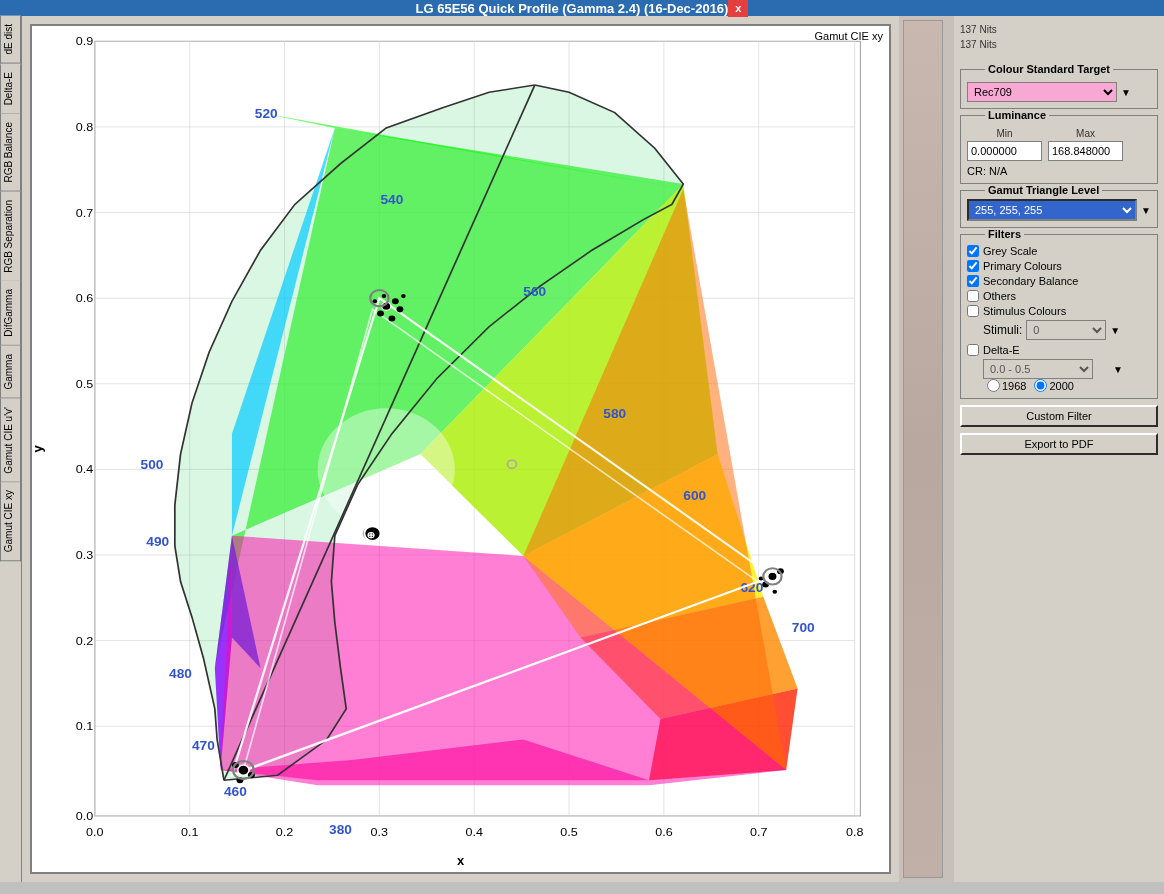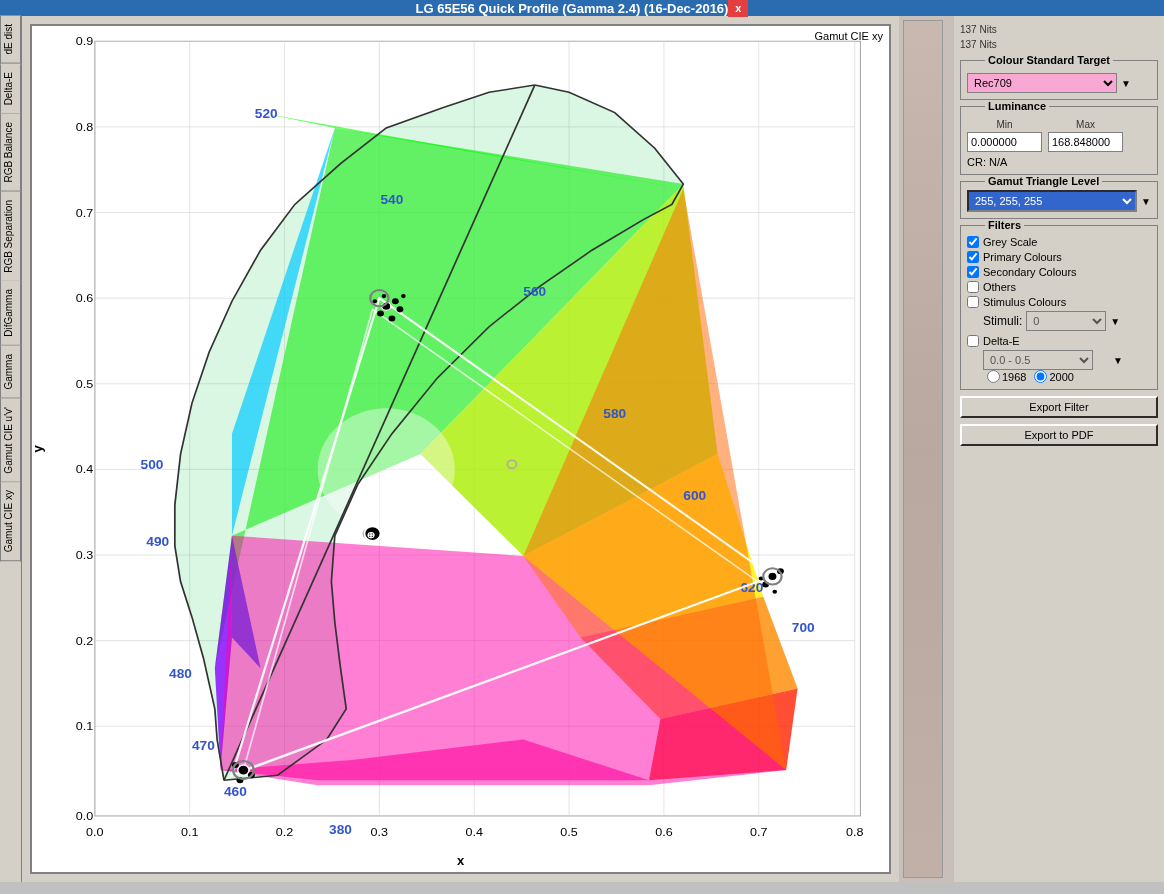--- a/index.html
+++ b/index.html
@@ -516,21 +516,21 @@
   <div class="nits-right">
 
     <div class="nits-column">
       <div style="flex:1; background: linear-gradient(to bottom, #c8b8b0 0%, #b8a8a0 50%, #c0b0a8 100%); width:40px; margin: 4px 4px 0 4px; border: 1px solid #999;"></div>
       <div style="padding: 2px; display: flex; flex-direction: column; gap: 2px;">
       </div>
     </div>
 
     <div class="right-controls">
 
-      <div style="display:flex; flex-direction:column; gap: 0px; font-size:10px; color:#333; margin-bottom: 2px;">
+      <div style="display:flex; flex-direction:column; gap: 0px; font-size:10px; color:#333; margin-bottom: 11px;">
         <span style="padding:2px 0;">137 Nits</span>
         <span style="padding:2px 0;">137 Nits</span>
       </div>
 
       <div class="panel-group">
         <span class="panel-group-title">Colour Standard Target</span>
         <div class="form-row" style="margin-top:8px;">
           <select style="width:150px;">
             <option>Rec709</option>
             <option>DCI-P3</option>
@@ -573,21 +573,21 @@
           <div class="filter-item">
             <input type="checkbox" id="cb-grey-scale" checked="" style="">
             <label for="cb-grey-scale">Grey Scale</label>
           </div>
           <div class="filter-item">
             <input type="checkbox" id="cb-primary" checked="" style="">
             <label for="cb-primary">Primary Colours</label>
           </div>
           <div class="filter-item">
             <input type="checkbox" id="cb-secondary" checked="" style="">
-            <label for="cb-secondary">Secondary Colours</label>
+            <label for="cb-secondary">Secondary Balance</label>
           </div>
           <div class="filter-item">
             <input type="checkbox" id="cb-others" style="">
             <label for="cb-others">Others</label>
           </div>
           <div class="filter-item">
             <input type="checkbox" id="cb-stimulus" style="">
             <label for="cb-stimulus">Stimulus Colours</label>
           </div>
           <div class="stimulus-row">
@@ -617,18 +617,18 @@
               <label for="r1976">1968</label>
             </div>
             <div class="radio-item">
               <input type="radio" name="delta-e-year" id="r2000" checked="" style="">
               <label for="r2000">2000</label>
             </div>
           </div>
         </div>
       </div>
 
-      <button class="action-btn" style="width:100%;">Export Filter</button>
+      <button class="action-btn" style="width:100%;">Custom Filter</button>
       <button class="action-btn" style="width:100%;">Export to PDF</button>
 
     </div>
   </div>
 </div>
 
 </body></html>

